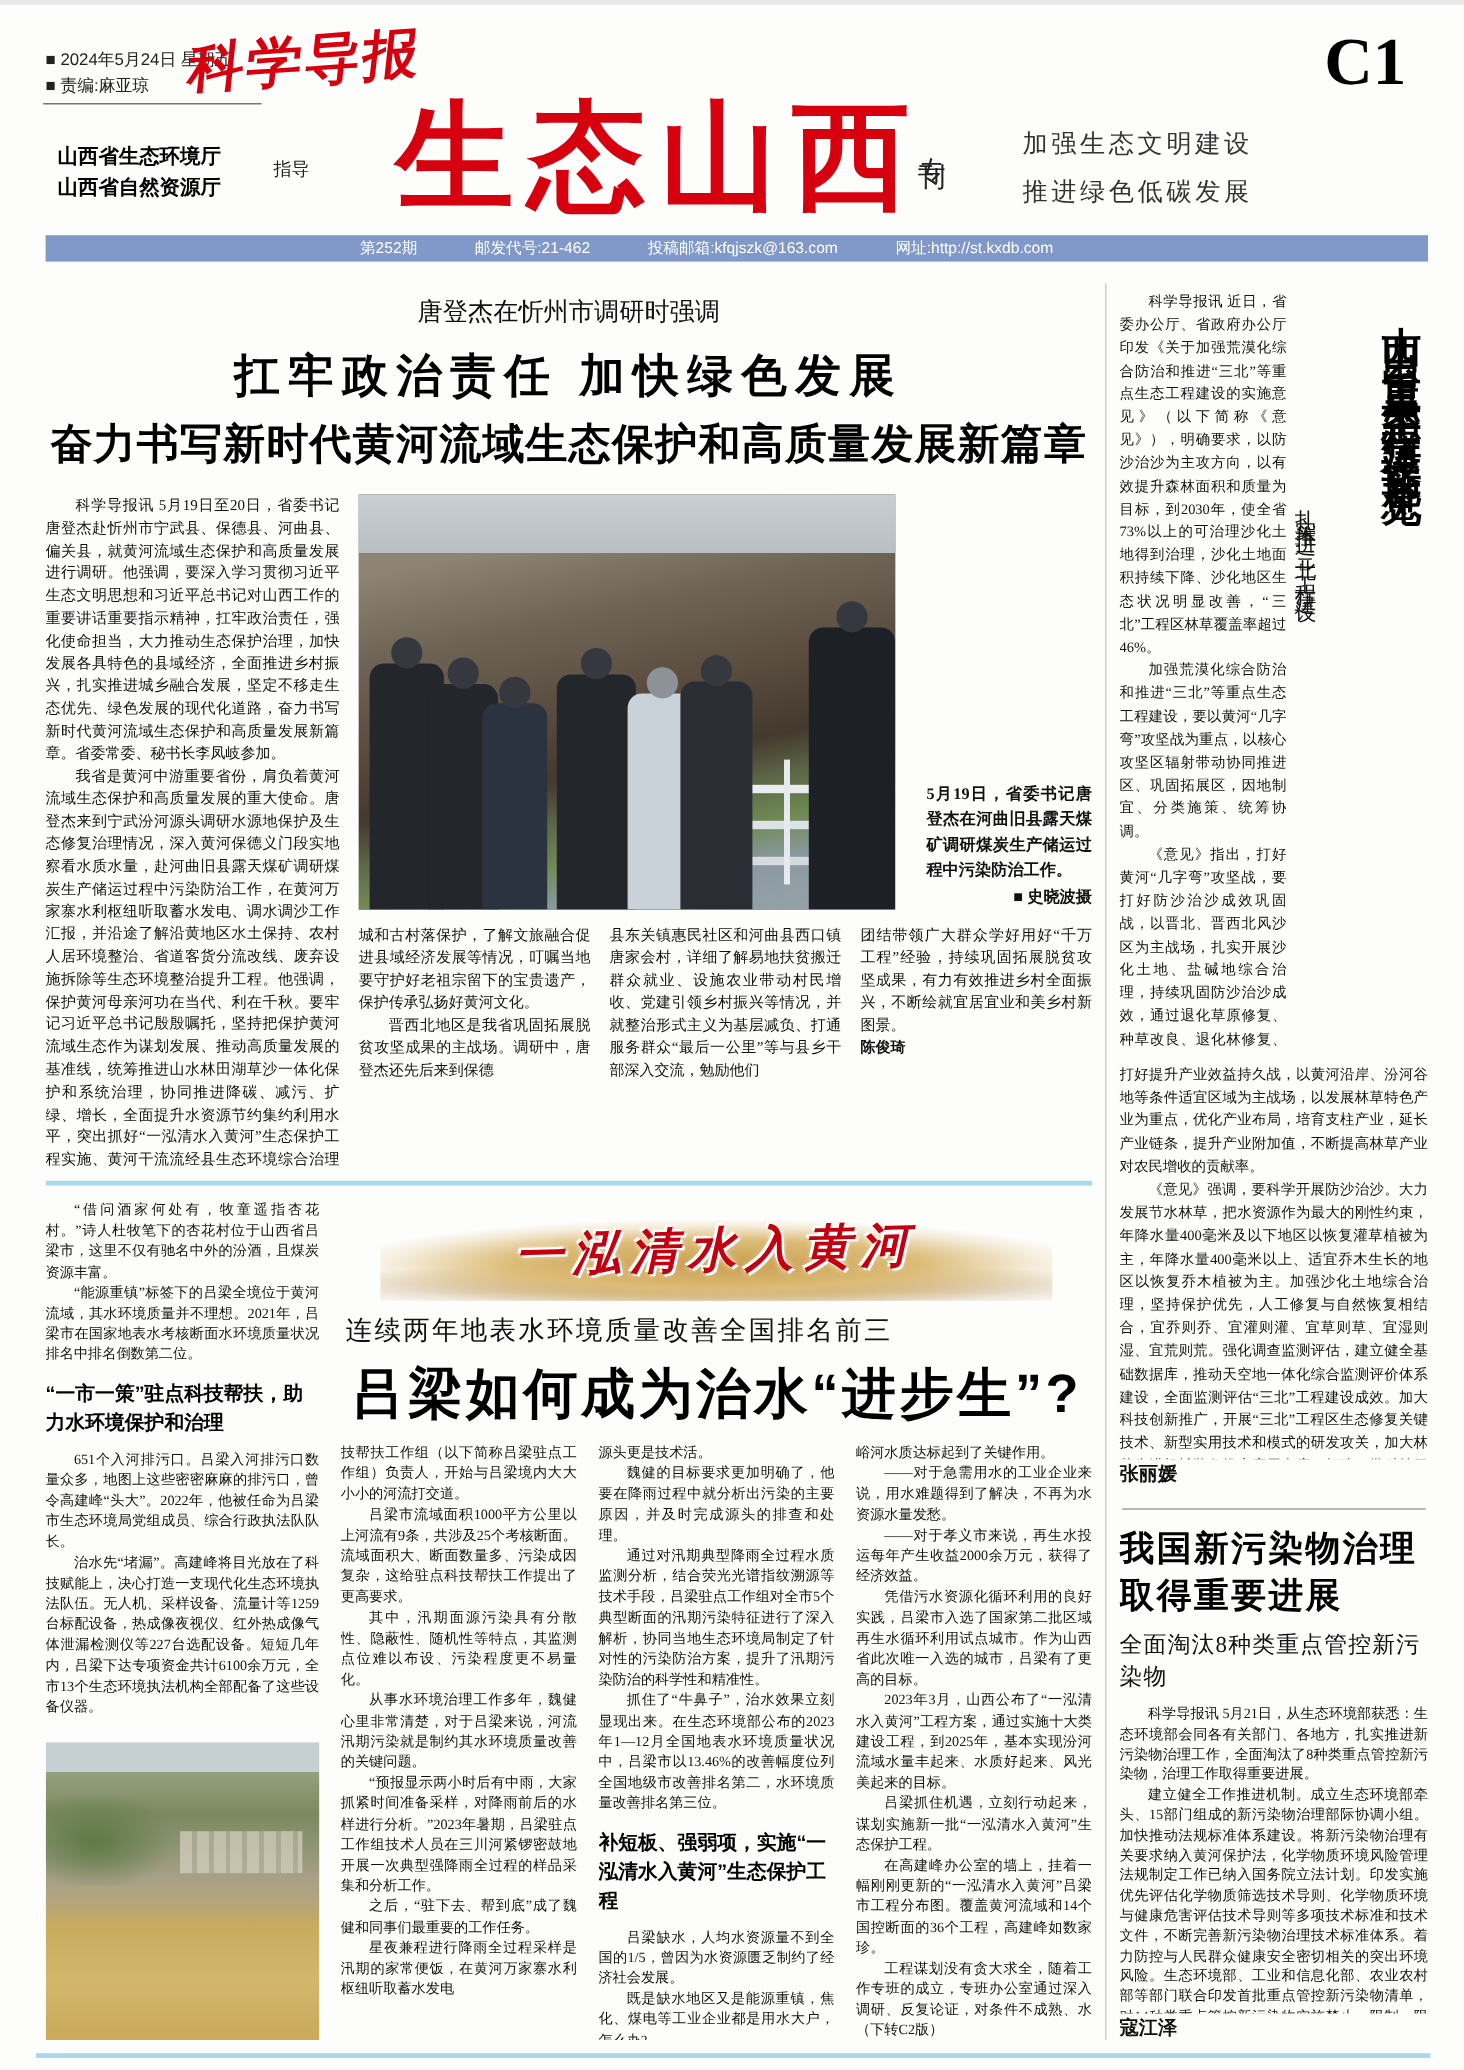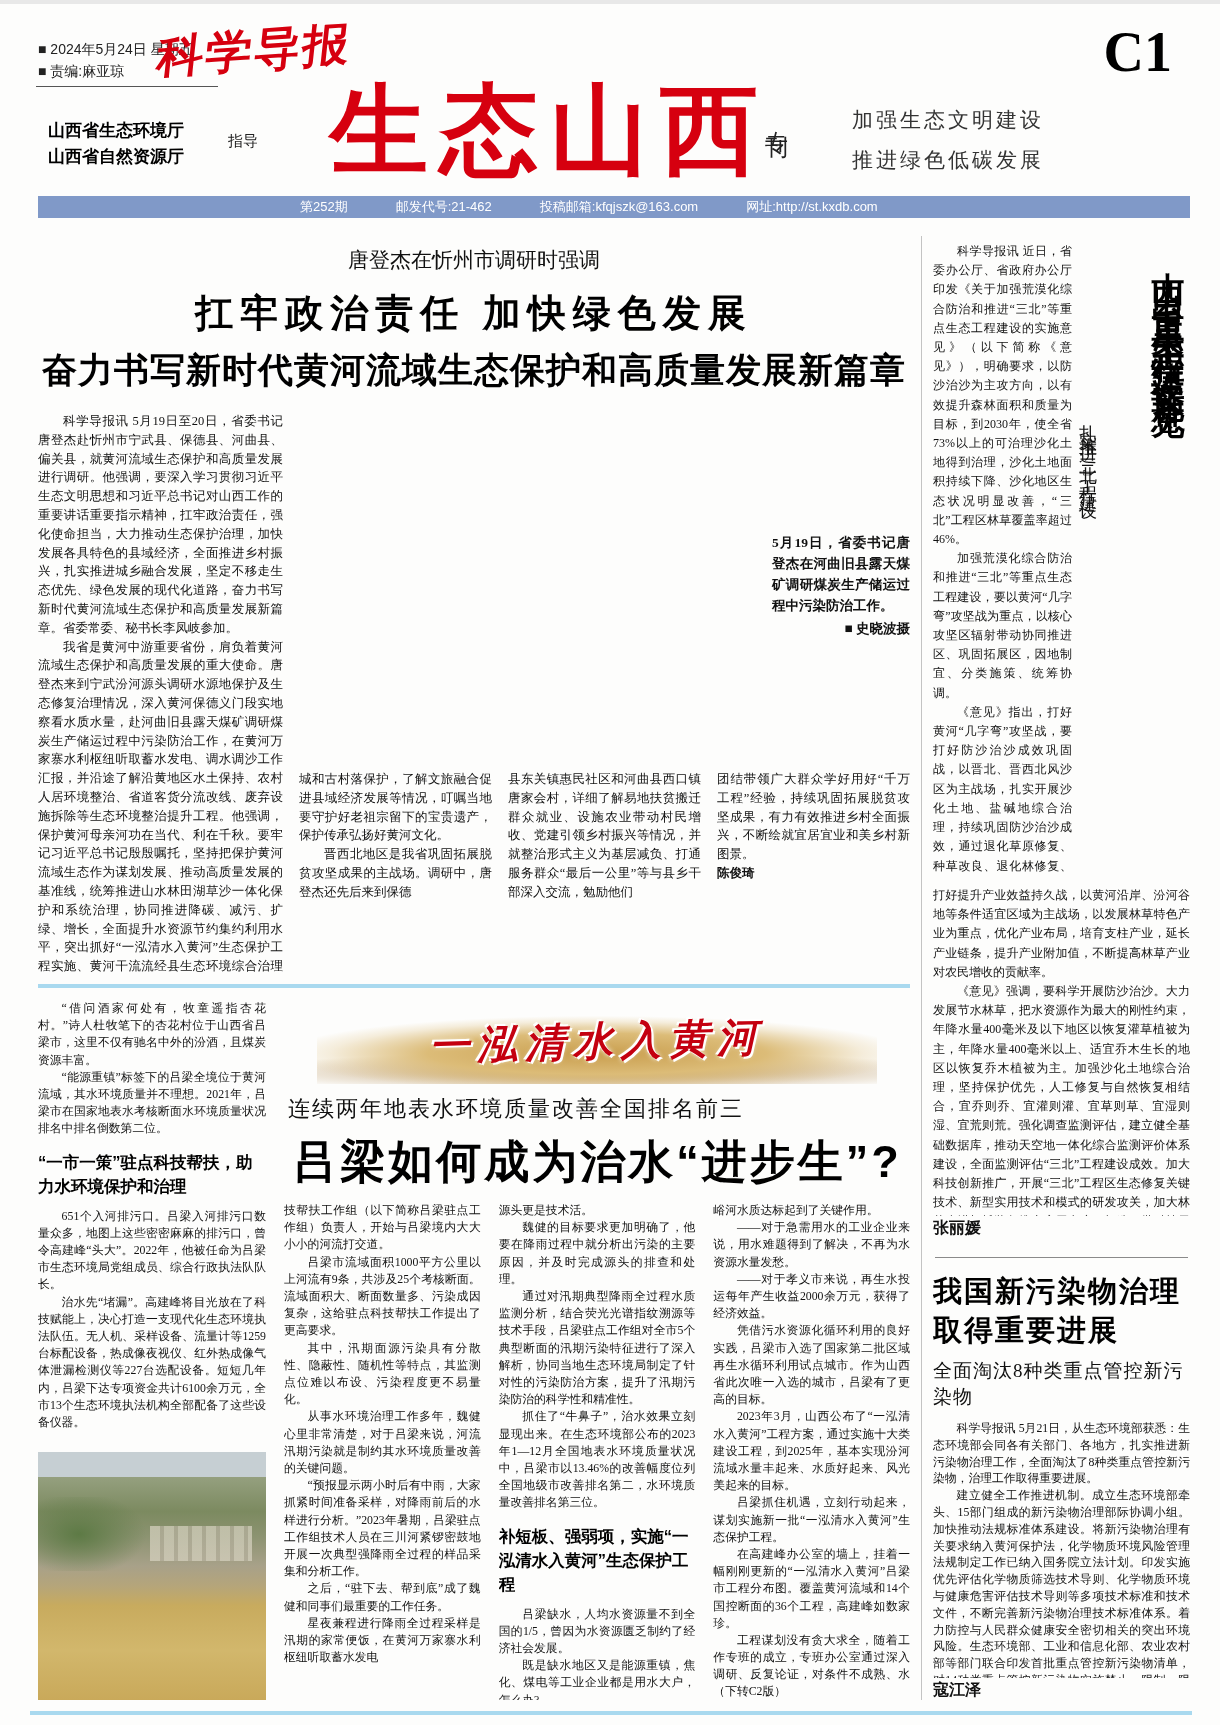--- a/index.html
+++ b/index.html
@@ -32,21 +32,21 @@
   .sig { font-weight:bold; font-family:"Liberation Sans",sans-serif; }
 
   
   .ts-kicker { text-align:center; font-family:"Liberation Sans",sans-serif; font-size:21px; margin-top:14px; color:#111; }
   .ts-h1 { text-align:center; font-family:"Liberation Sans",sans-serif; font-weight:bold; font-size:38px; letter-spacing:7px; margin-top:14px; color:#000; }
   .ts-h2 { text-align:center; font-family:"Liberation Sans",sans-serif; font-weight:bold; font-size:35px; letter-spacing:1px; margin-top:8px; color:#000; }
   .ts-body { display:flex; gap:16px; height:560px; margin-top:18px; }
   .ts-col1 { width:245px; flex:none; font-size:12.5px; line-height:18.8px; overflow:hidden; }
   .ts-col1 p + p, .bcol p + p, .mcol-text p + p, .s1-text p + p, .s2-body p + p { margin-top:0; }
   .ts-right { flex:1; display:flex; flex-direction:column; min-width:0; }
-  .ts-photorow { display:flex; gap:26px; height:346px; flex:none;align-items:center; }
+  .ts-photorow { display:flex; gap:26px; height:346px; flex:none; }
   .photo1 { flex:1; position:relative; overflow:hidden;
     background:
       linear-gradient(180deg,#c9ced2 0%,#babfc3 14%,rgba(0,0,0,0) 14%),
       linear-gradient(168deg,#8d8372 16%,#6e6455 32%,#5a4d40 48%,#44392e 62%,#5d6647 70%,#6f8a53 78%,#8a9aa2 86%,#9aa4ab 100%),
       #6b6153;
   }
   .rail-h { position:absolute; right:0; bottom:28%; width:62%; height:7px; background:#e9edf0; box-shadow:0 30px 0 #dde2e6, 0 60px 0 #d4dade; }
   .rail-posts { position:absolute; right:0; bottom:6%; width:62%; height:30%; background:repeating-linear-gradient(90deg, #e6eaee 0 5px, rgba(0,0,0,0) 5px 46px); }
   .person { position:absolute; bottom:0; background:#23262b; border-radius:12px 12px 0 0; }
   .person::before { content:""; position:absolute; top:-22px; left:50%; transform:translateX(-50%); width:26px; height:26px; border-radius:50%; background:#35393f; }

